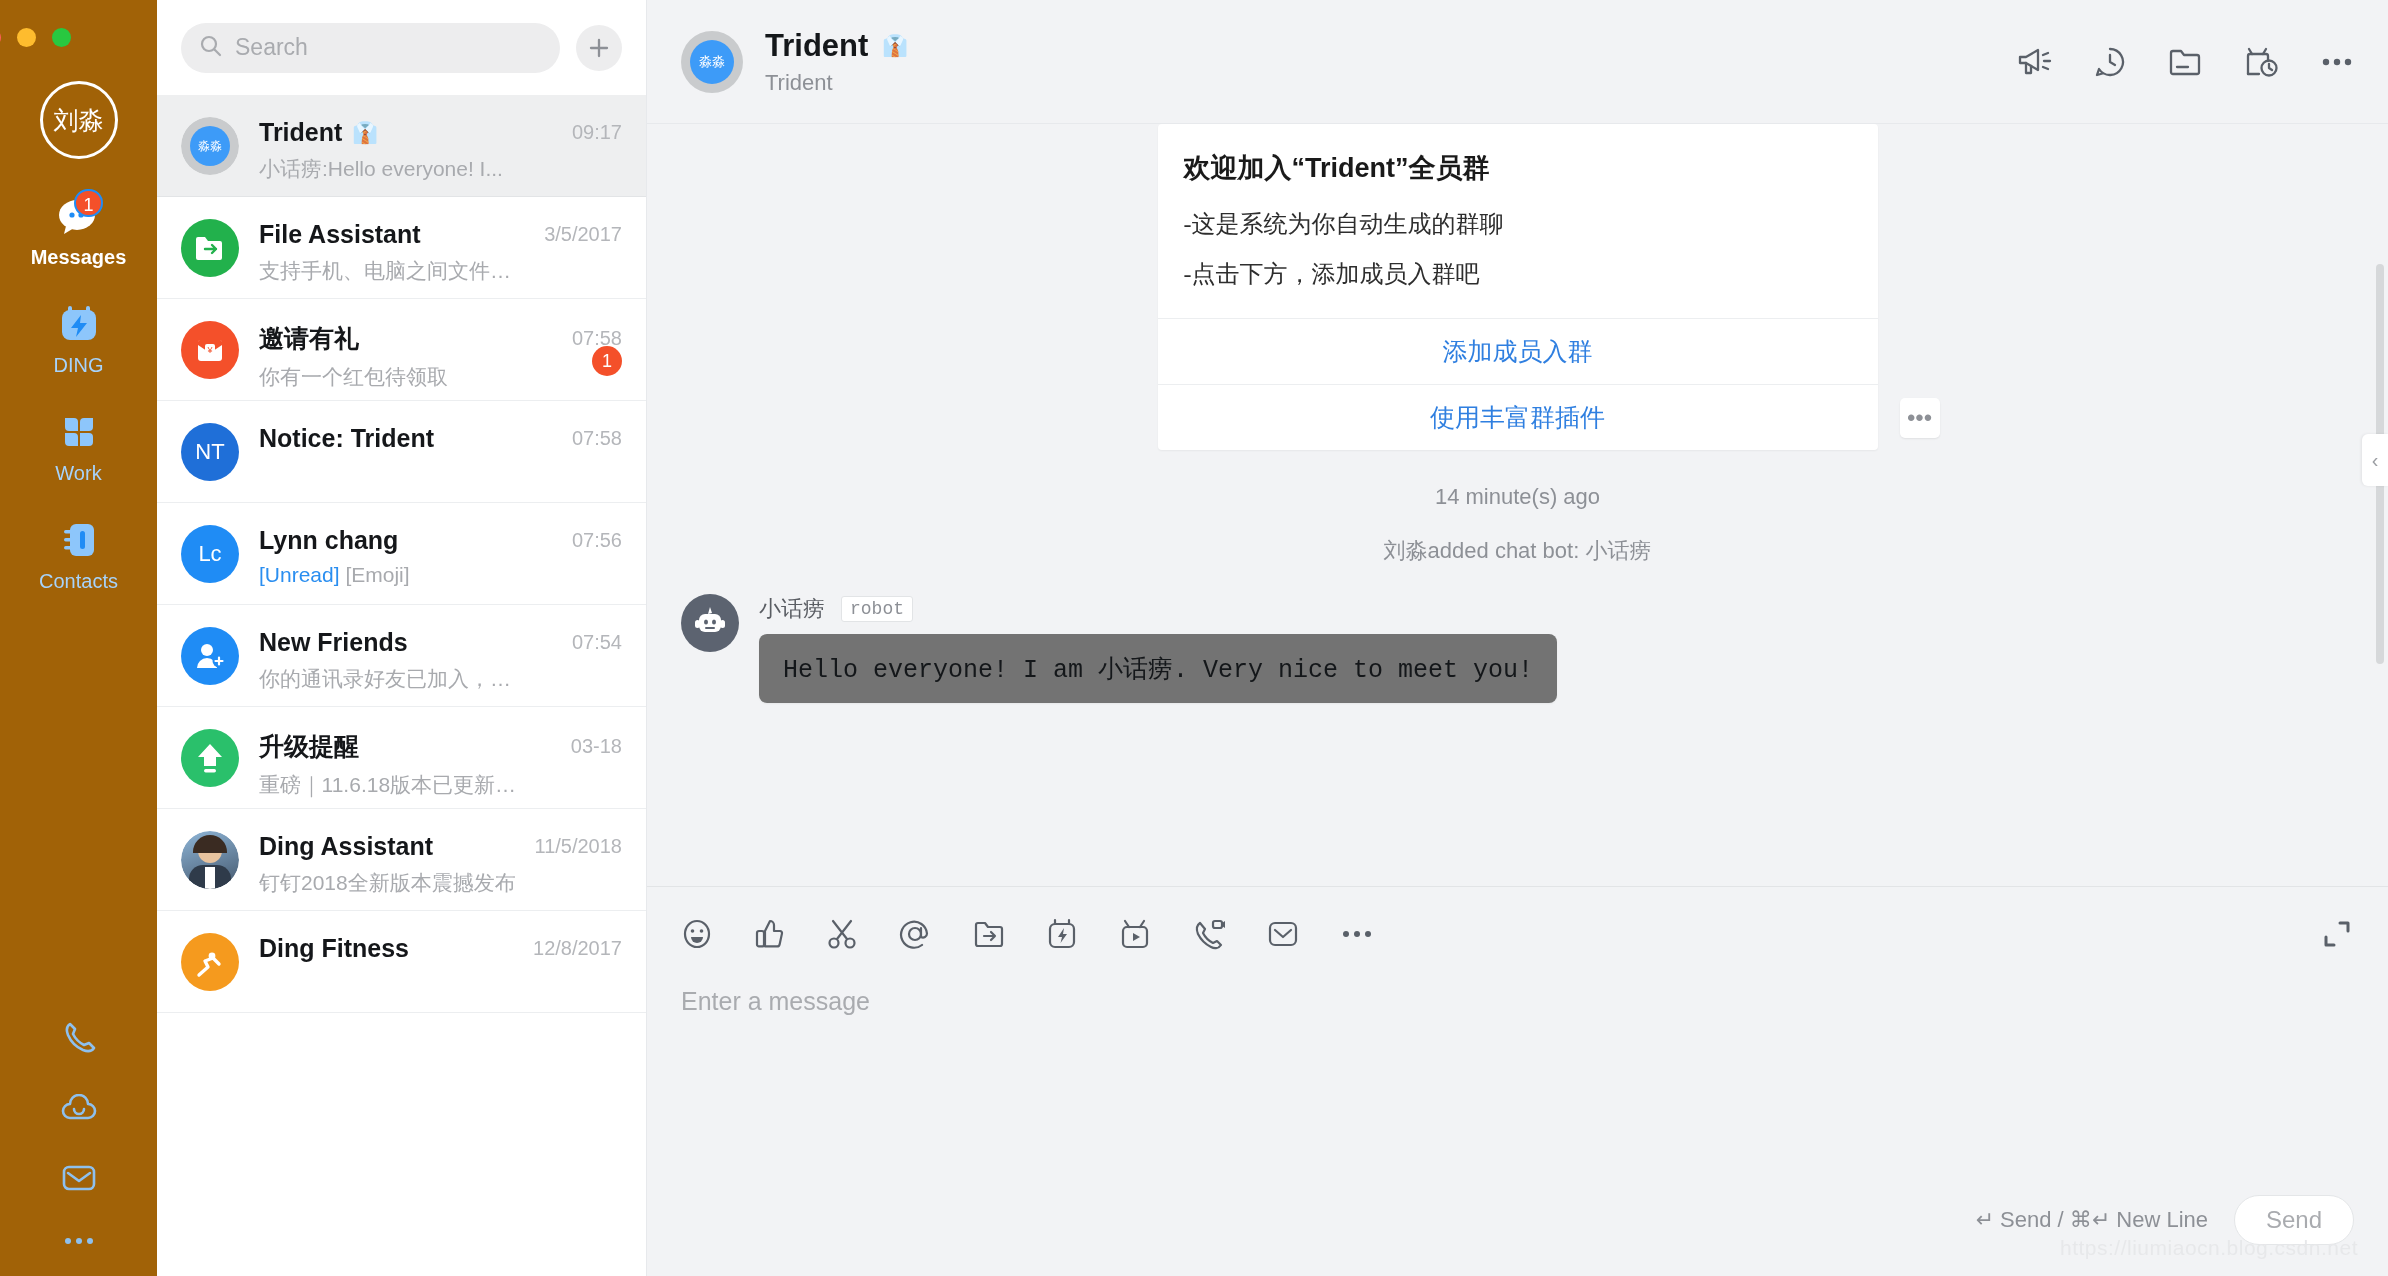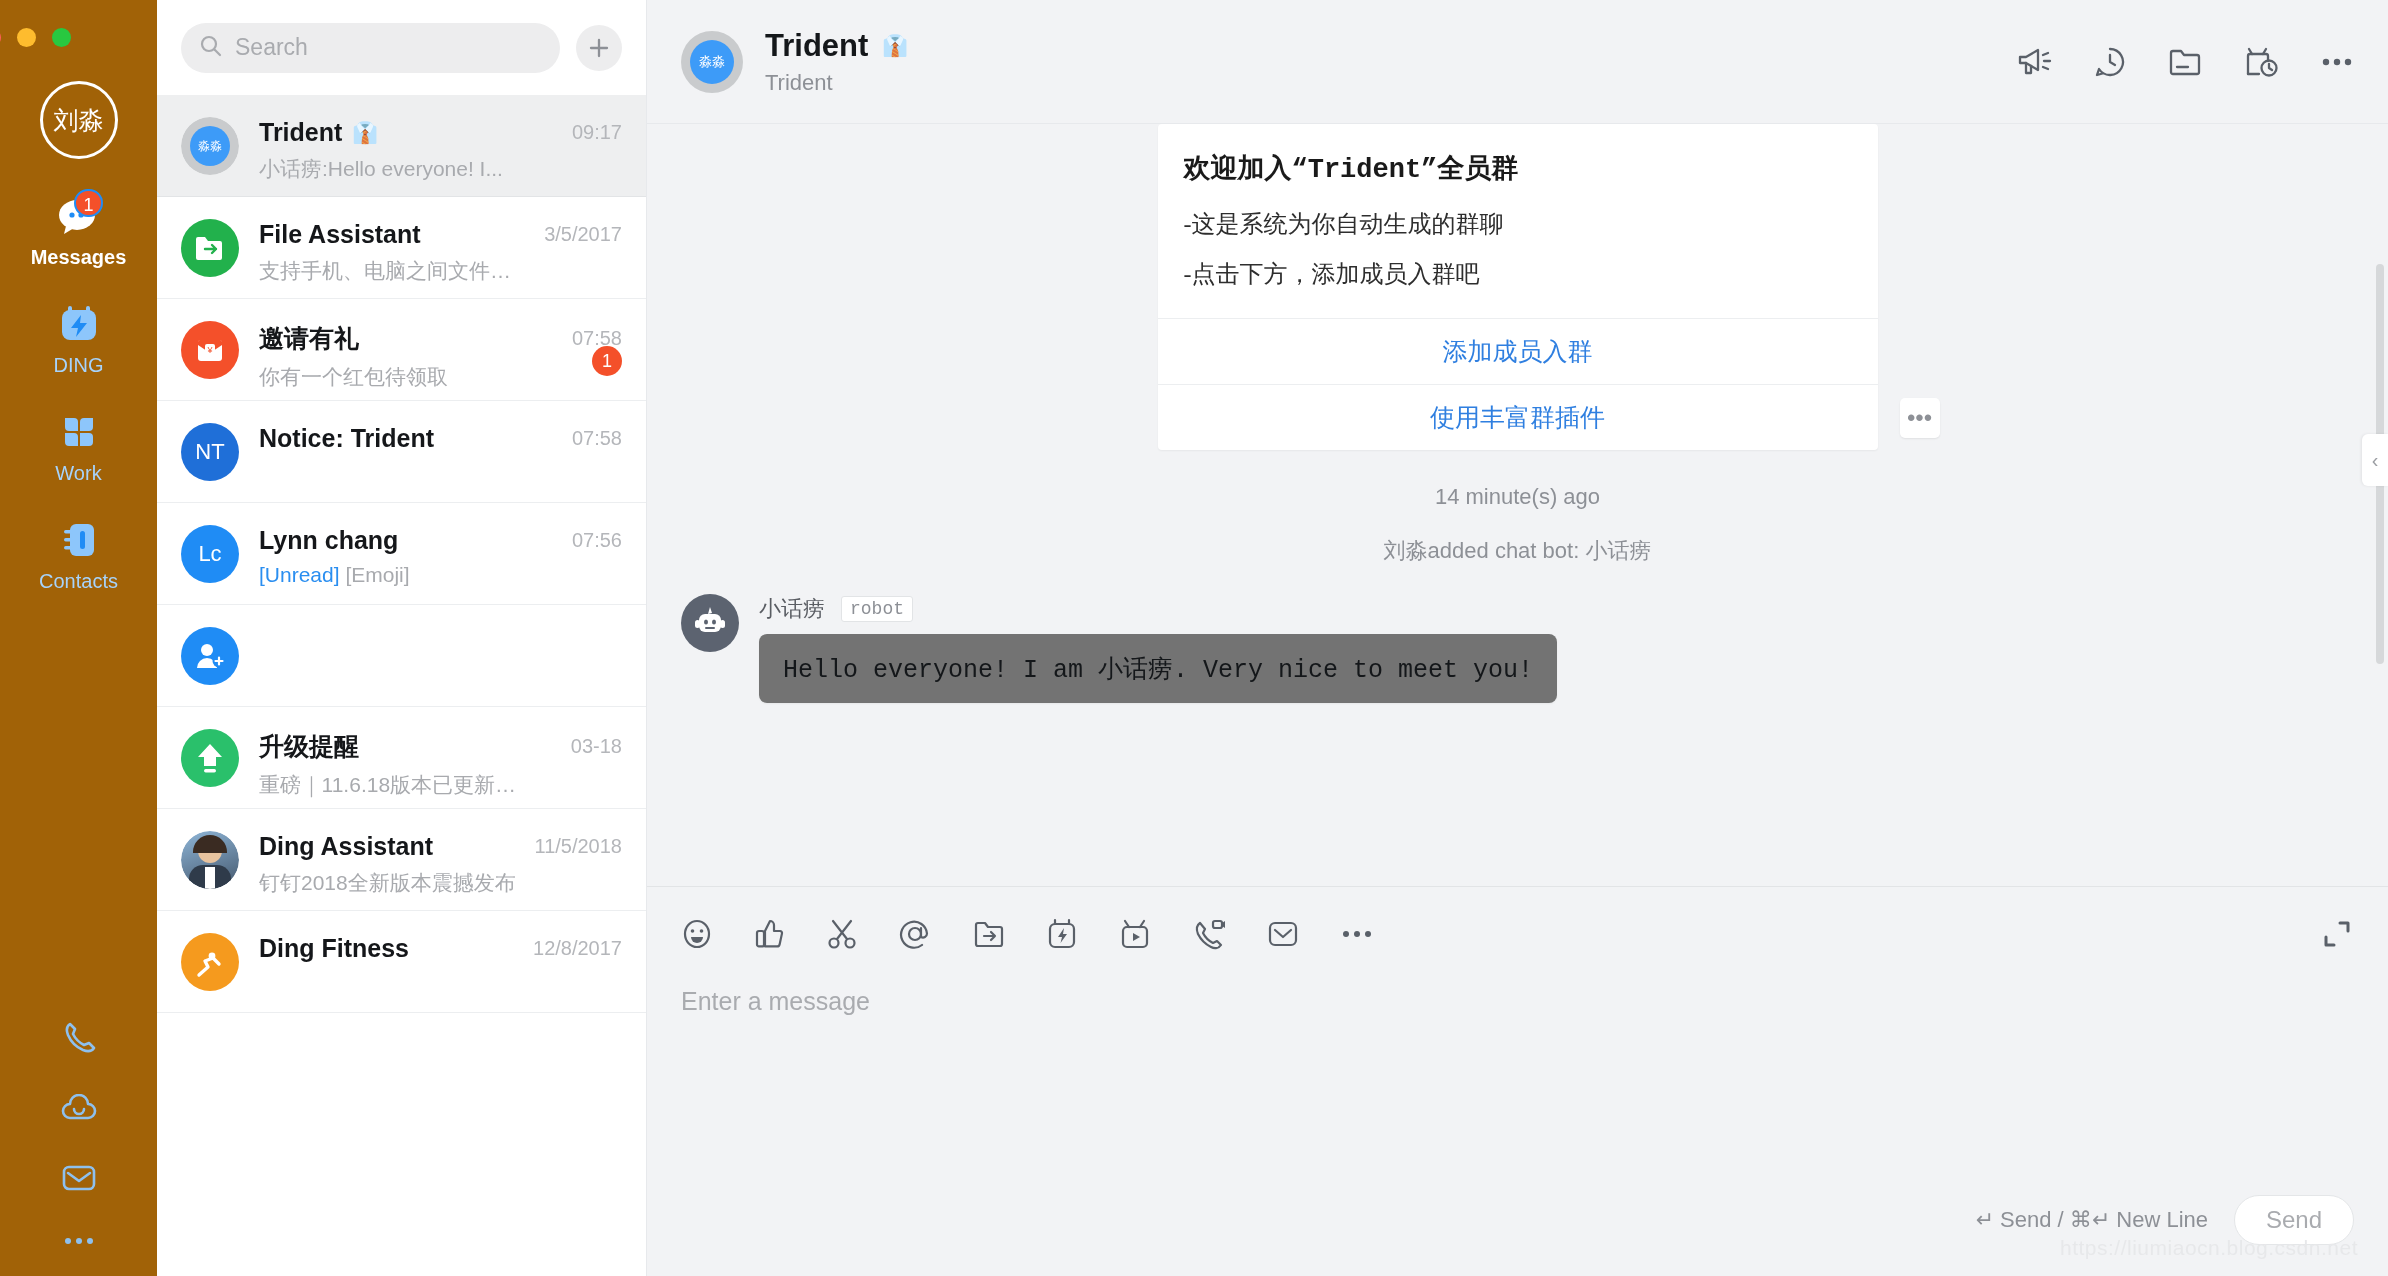--- a/index.html
+++ b/index.html
@@ -121,21 +121,21 @@
   .ch-actions .hicon { cursor: pointer; display:flex; align-items:center; justify-content:center; }
 
   .msgs { flex: 1; position: relative; overflow: hidden; padding: 0 34px; }
   .card-wrap { display: flex; justify-content: center; padding-top: 0; }
   .notice-card {
     width: 720px; background: #ffffff; border-radius: 4px;
     box-shadow: 0 1px 2px rgba(0,0,0,.05);
     position: relative; margin-top: 0;
   }
   .nc-body { padding: 26px 26px 28px 26px; }
-  .nc-title { font-size: 27px; color: #1a1a1a; font-weight: bold; font-family: Liberation Mono, monospace; margin-bottom: 22px; }
+  .nc-title { font-size: 27px; color: #1a1a1a; font-weight: bold; font-family: Liberation Sans, sans-serif; margin-bottom: 22px; }
   .nc-line { font-size: 24px; color: #2e2e2e; font-family: "Liberation Serif", "DejaVu Serif", serif; margin-bottom: 18px; }
   .nc-line:last-child { margin-bottom: 0; }
   .nc-action {
     border-top: 1px solid #eceef0; height: 66px;
     display: flex; align-items: center; justify-content: center;
     color: #2f7fe0; font-size: 25px; cursor: pointer;
   }
   .card-more {
     position: absolute; right: -62px; bottom: 12px;
     width: 40px; height: 40px; border-radius: 5px; background: #ffffff;
@@ -383,20 +383,27 @@
         </div>
         <div class="chat-item">
           <div class="ci-avatar" style="background: rgb(31, 140, 245);">
             <svg width="32" height="30" viewBox="0 0 32 30">
               <circle cx="13" cy="9" r="6" fill="#fff"></circle>
               <path d="M3 27 a10 10 0 0 1 20 0 Z" fill="#fff"></path>
               <circle cx="25" cy="20" r="6.5" fill="#1f8cf5"></circle>
               <path d="M25 16.5 V23.5 M21.5 20 H28.5" stroke="#fff" stroke-width="2.2" stroke-linecap="round"></path>
             </svg>
           </div>
+          <div class="ci-body">
+            <div class="ci-row1">
+              <span class="ci-name">New Friends</span>
+              <span class="ci-time">07:54</span>
+            </div>
+            <div class="ci-sub"><span>你的通讯录好友已加入，…</span></div>
+          </div>
         </div>
         <div class="chat-item">
           <div class="ci-avatar" style="background: rgb(42, 192, 107);">
             <svg width="30" height="32" viewBox="0 0 30 32">
               <path d="M15 2 L27 15 H21 V24 H9 V15 H3 Z" fill="#fff"></path>
               <rect x="9" y="27" width="12" height="3.5" rx="1.7" fill="#fff"></rect>
             </svg>
           </div>
           <div class="ci-body">
             <div class="ci-row1">

